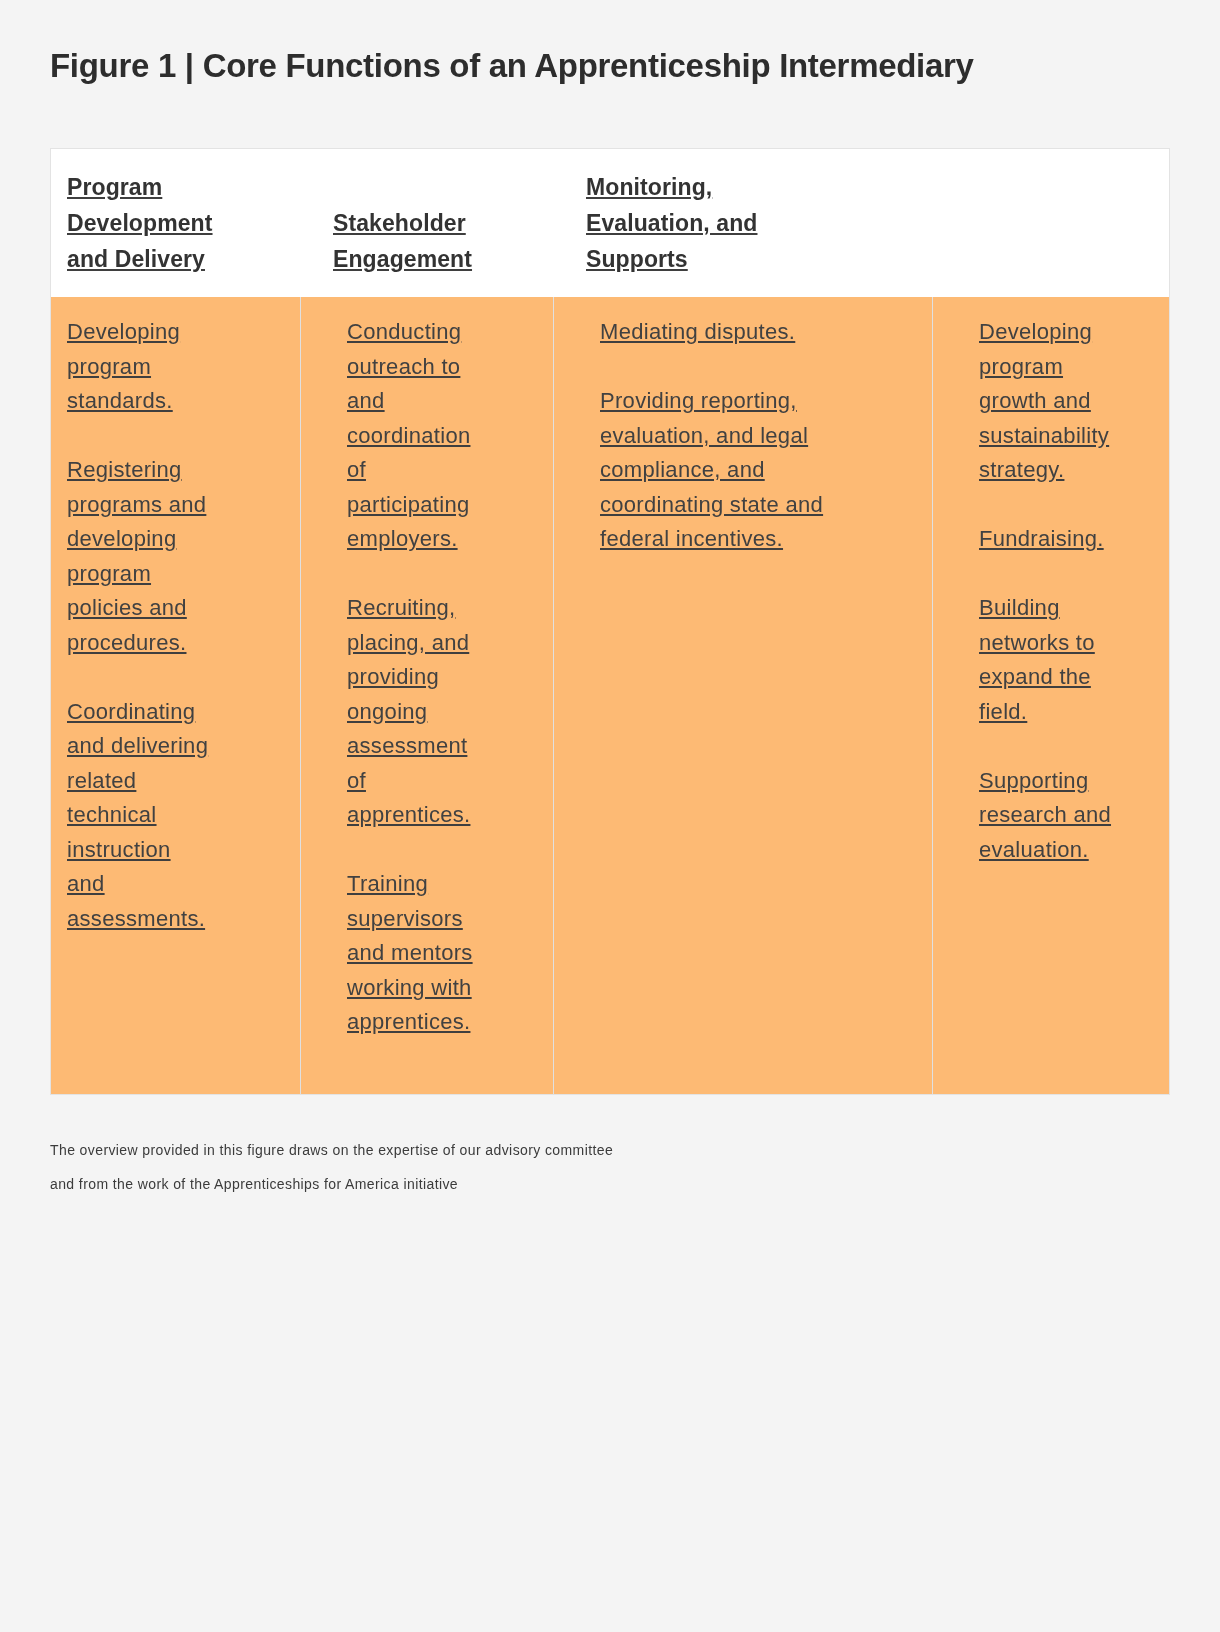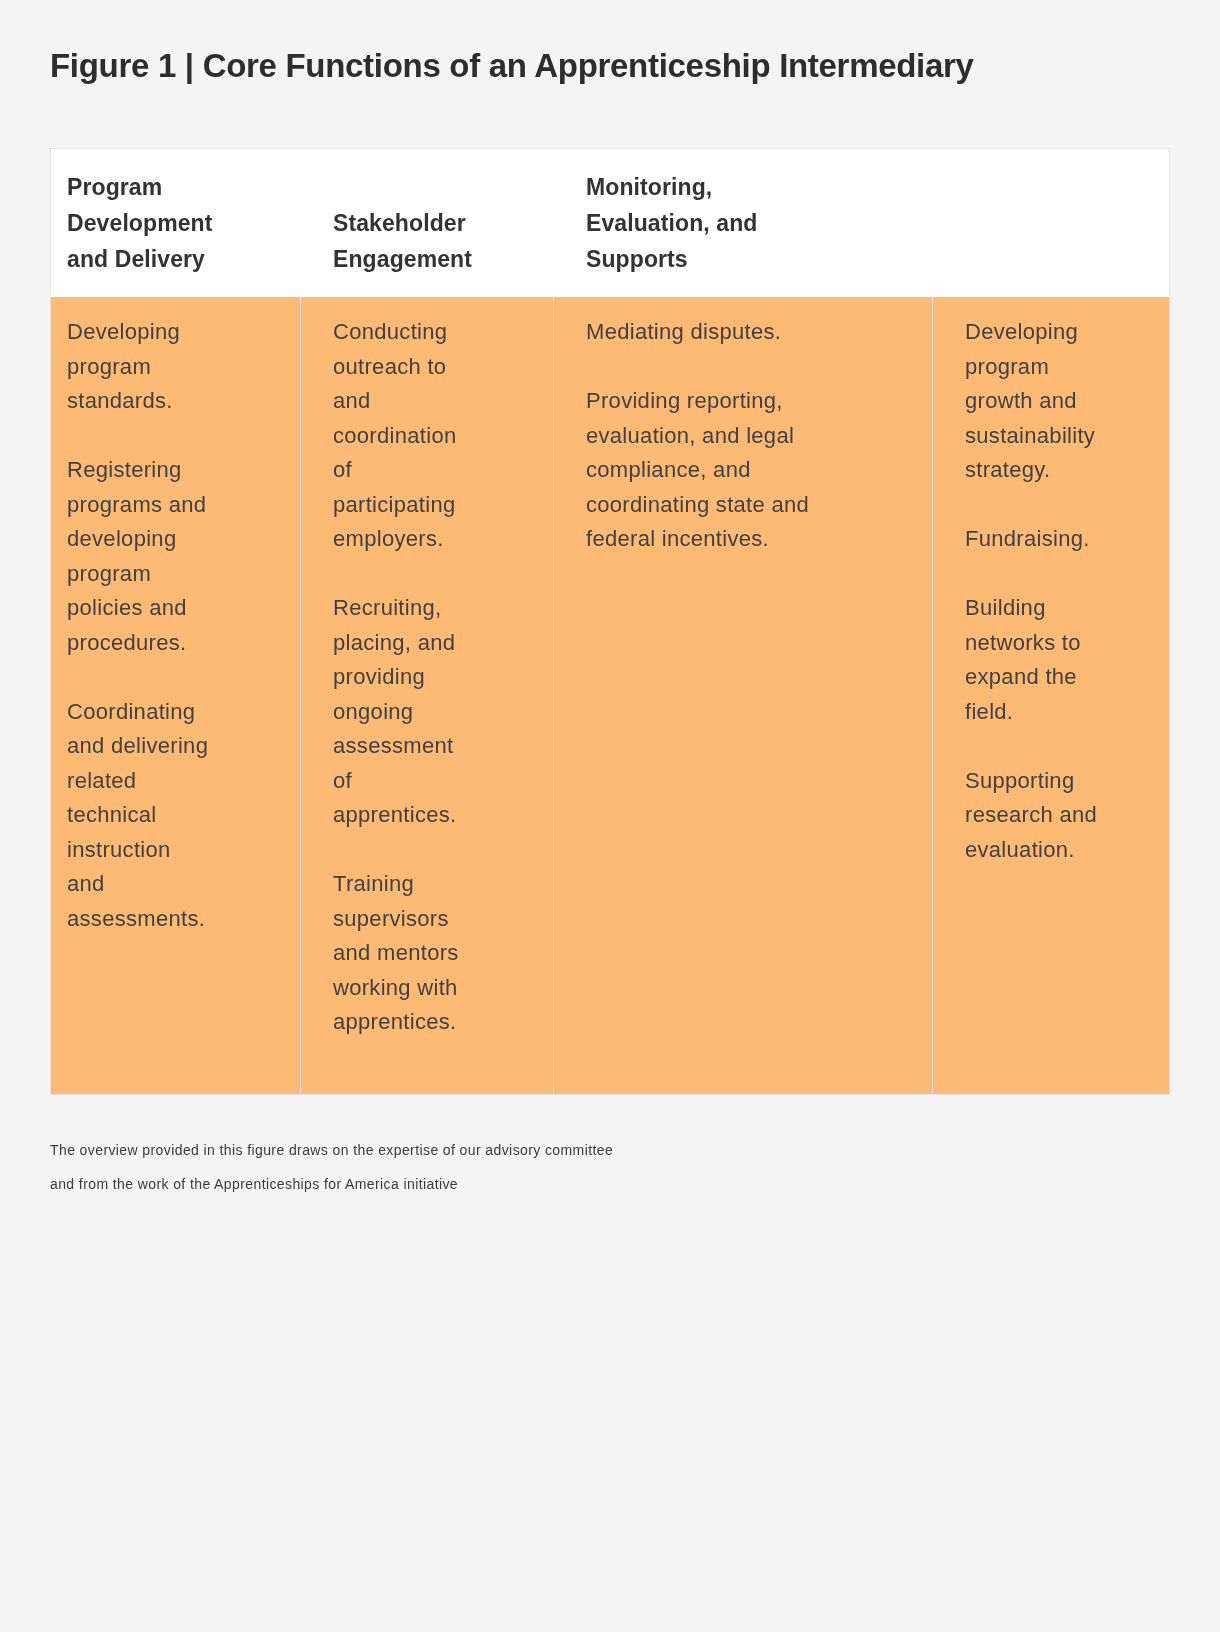--- a/index.html
+++ b/index.html
@@ -24,20 +24,21 @@
     white-space: nowrap;
   }
   .figure-table {
     width: 1120px;
     border: 1px solid #e3e3e3;
     background: #ffffff;
   }
   .thead, .tbody {
     display: grid;
     grid-template-columns: 249px 253px 379px 1fr;
+    text-decoration: underline;
   }
   .thead {
     height: 148px;
     background: #ffffff;
   }
   .th {
     display: flex;
     align-items: flex-end;
     padding: 0 14px 20px 16px;
     font-size: 23px;
@@ -54,21 +55,21 @@
   }
   .td {
     padding: 18px 14px 20px 16px;
     font-size: 22px;
     line-height: 34.5px;
     color: #414141;
     letter-spacing: 0.3px;
   }
   .td + .td {
     border-left: 1.5px solid #e0e0e0;
-    padding-left: 32px;
+    padding-left: 46px;
   }
   .td p {
     white-space: pre-line;
     margin: 0 0 34.5px 0;
   }
   .td p:last-child { margin-bottom: 0; }
   .footnote {
     margin-top: 38px;
     width: 1124px;
     font-size: 14px;

